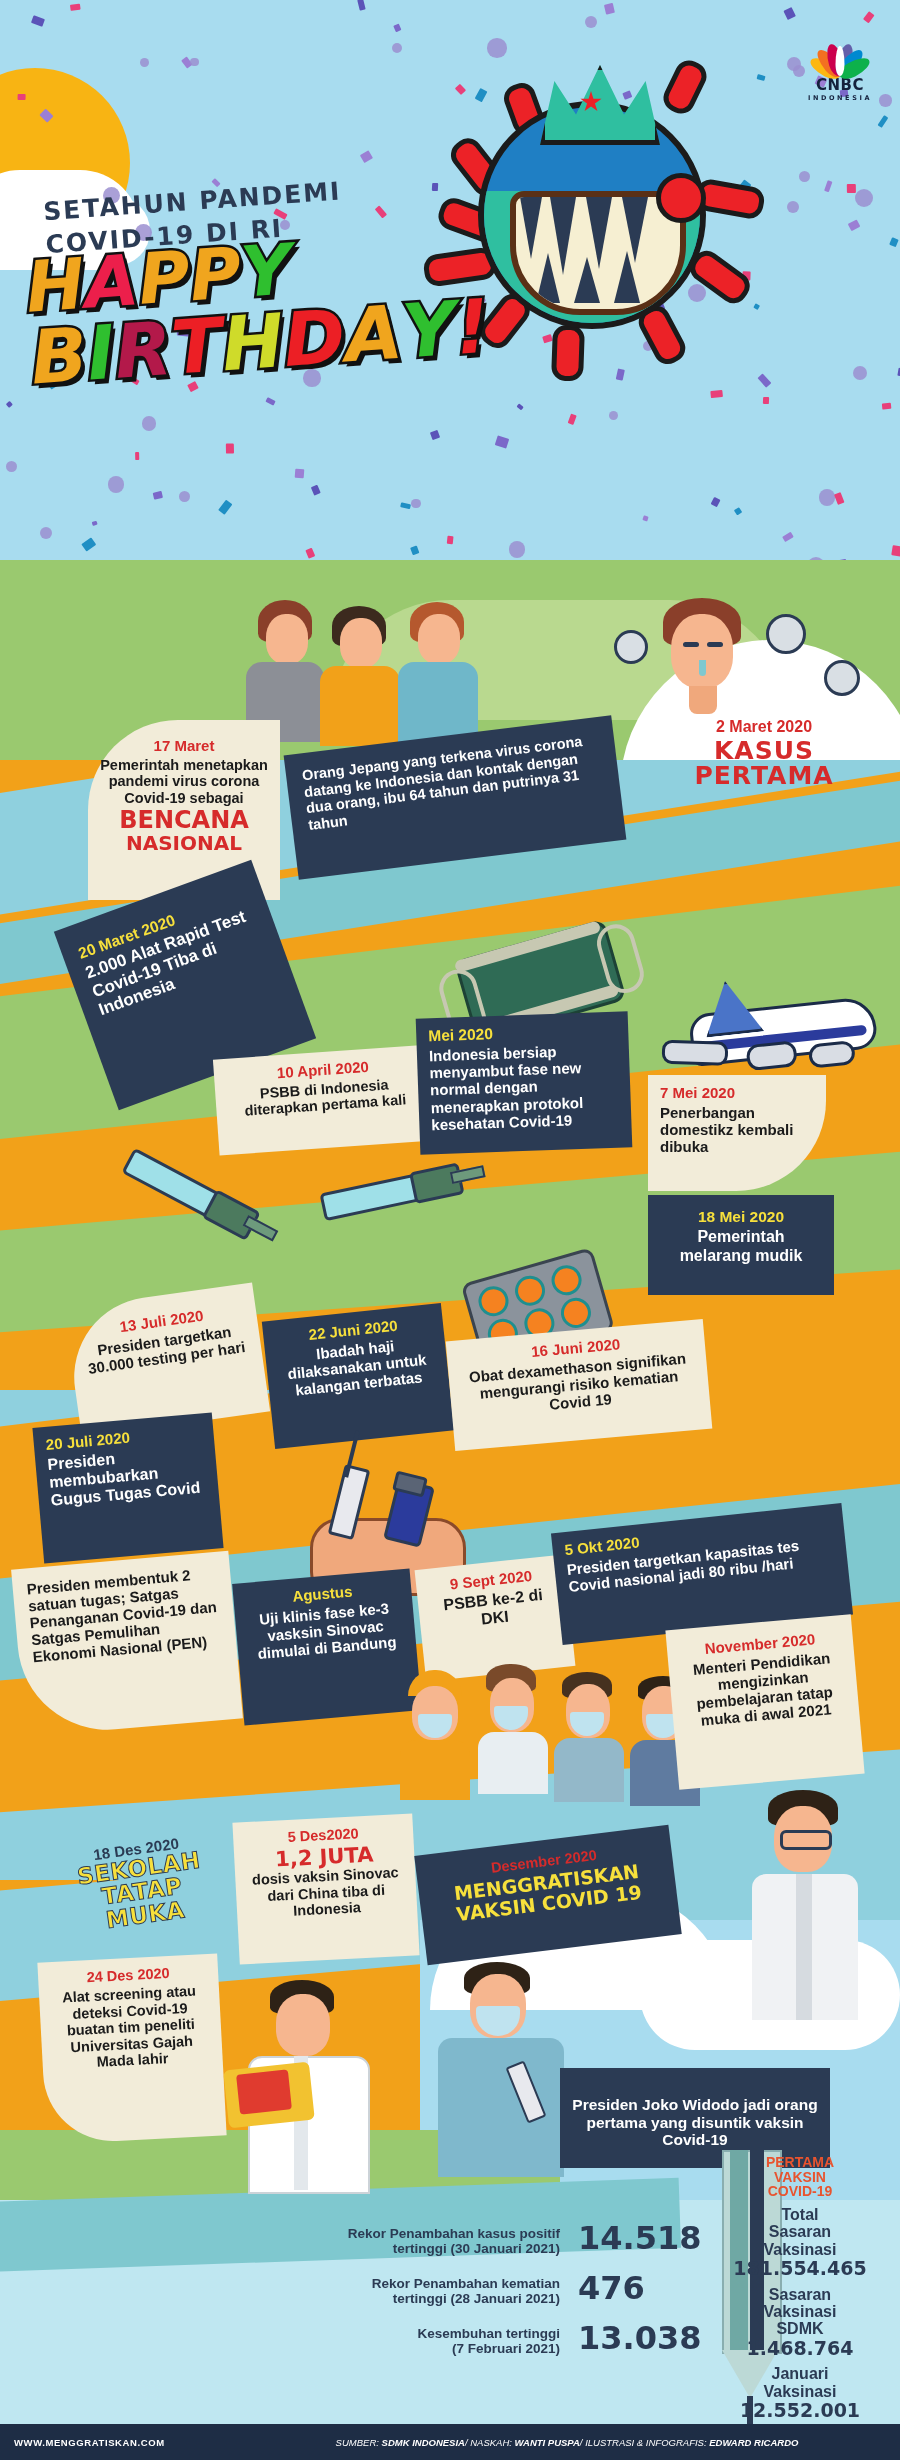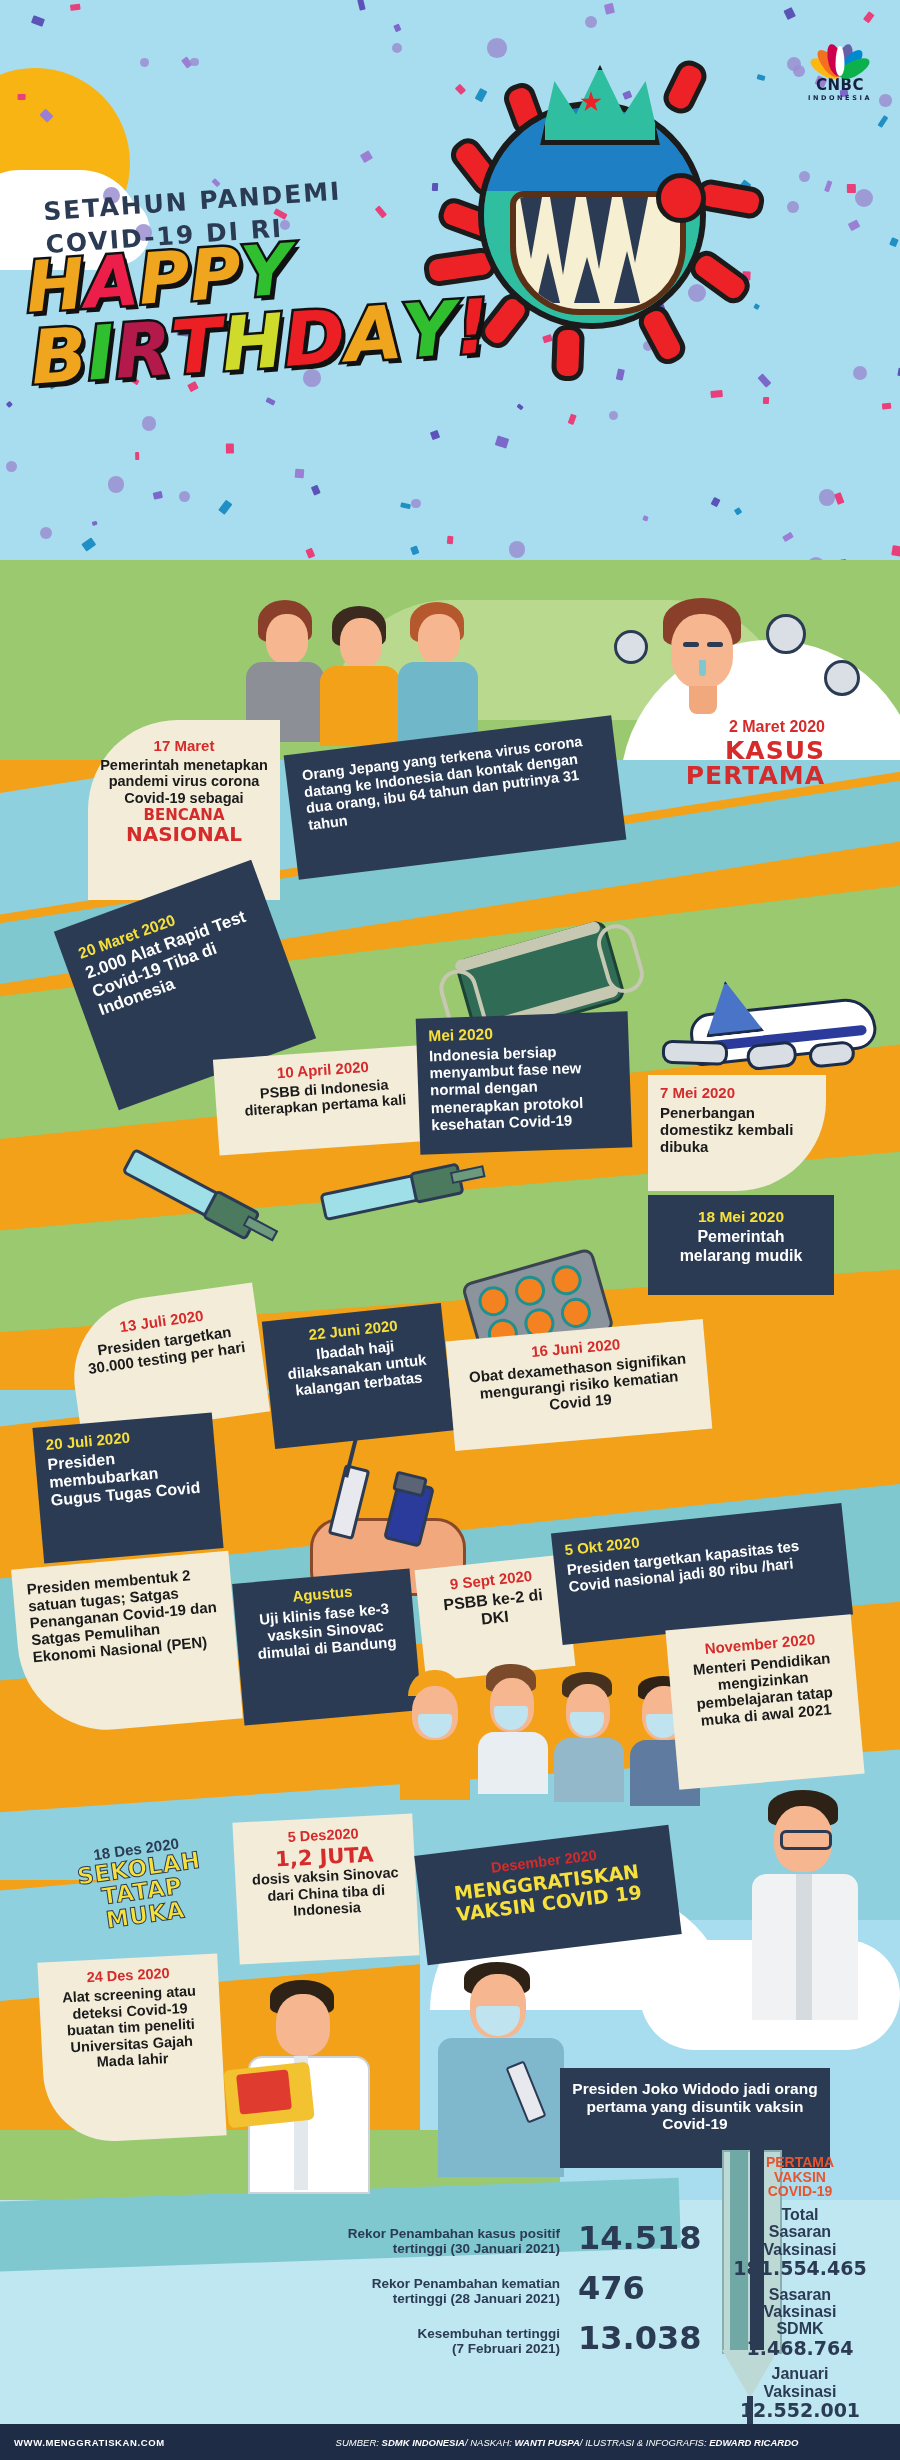--- a/index.html
+++ b/index.html
@@ -335,34 +335,34 @@
     <div class="abs" style="left:28px;top:44px;width:16px;height:5px;background:#2b3b54;border-radius:3px;"></div>
     <div class="abs" style="left:52px;top:44px;width:16px;height:5px;background:#2b3b54;border-radius:3px;"></div>
     <div class="abs" style="left:44px;top:62px;width:7px;height:16px;background:#7fc8cf;border-radius:0 0 5px 5px;"></div>
     <div class="abs" style="left:34px;top:88px;width:28px;height:28px;background:#f0a87c;border-radius:0 0 8px 8px;"></div>
   </div>
 
   <div class="vparticle" style="left:614px;top:630px;width:28px;height:28px;"></div>
   <div class="vparticle" style="left:766px;top:614px;width:34px;height:34px;"></div>
   <div class="vparticle" style="left:824px;top:660px;width:30px;height:30px;"></div>
 
-  <div class="abs ctr" style="left:625px;top:718px;width:200px;text-align:right;">
+  <div class="abs ctr" style="left:664px;top:718px;width:200px;">
     <div style="color:#d62b2b;font-weight:bold;font-size:16px;">2 Maret 2020</div>
     <div style="color:#d62b2b;font-family:'DejaVu Sans',sans-serif;font-weight:bold;font-size:25px;line-height:1.0;margin-top:2px;letter-spacing:1px;">KASUS</div>
     <div style="color:#d62b2b;font-family:'DejaVu Sans',sans-serif;font-weight:bold;font-size:25px;line-height:1.0;letter-spacing:1px;">PERTAMA</div>
   </div>
 
   <div class="card dark" style="left:290px;top:735px;width:330px;height:125px;transform:rotate(-7deg);padding:14px 16px;">
     <div class="body" style="font-size:14.5px;">Orang Jepang yang terkena virus corona datang ke Indonesia dan kontak dengan dua orang, ibu 64 tahun dan putrinya 31 tahun</div>
   </div>
 
   <div class="card cream ctr" style="left:88px;top:720px;width:192px;height:180px;border-radius:90px 0 0 0;padding-top:18px;">
     <div class="date" style="font-size:15px;">17 Maret</div>
     <div class="body" style="font-size:14.5px;">Pemerintah menetapkan pandemi virus corona Covid-19 sebagai</div>
-    <div style="color:#d62b2b;font-family:'DejaVu Sans',sans-serif;font-weight:bold;font-size:15px;line-height:1.02;margin-top:2px;">BENCANA</div>
+    <div style="color:#d62b2b;font-family:'DejaVu Sans',sans-serif;font-weight:bold;font-size:24px;line-height:1.02;margin-top:2px;">BENCANA</div>
     <div style="color:#d62b2b;font-family:'DejaVu Sans',sans-serif;font-weight:bold;font-size:20px;line-height:1.02;">NASIONAL</div>
   </div>
 
   <div class="card dark" style="left:80px;top:890px;width:210px;height:190px;transform:rotate(-20deg);padding:22px 16px;">
     <div class="date" style="font-size:15.5px;">20 Maret 2020</div>
     <div class="body" style="font-size:17px;">2.000 Alat Rapid Test Covid-19 Tiba di Indonesia</div>
   </div>
 
   <div class="card cream ctr" style="left:216px;top:1052px;width:218px;height:96px;transform:rotate(-4deg);">
     <div class="date" style="font-size:15px;">10 April 2020</div>
@@ -543,21 +543,21 @@
   </div>
 
   <div class="abs" style="left:420px;top:1962px;width:170px;height:215px;">
     <div class="hair" style="left:44px;top:0;width:66px;height:32px;background:#2e2216;"></div>
     <div class="head" style="left:50px;top:12px;width:56px;height:64px;"></div>
     <div class="mask" style="left:56px;top:44px;width:44px;height:30px;"></div>
     <div class="abs" style="left:18px;top:76px;width:126px;height:139px;background:#7fb8cc;border-radius:14px 14px 0 0;"></div>
     <div class="abs" style="left:96px;top:100px;width:16px;height:56px;background:#e8e9ee;border:2px solid #2b3b54;border-radius:3px;transform:rotate(-22deg);"></div>
   </div>
 
-  <div class="card dark ctr" style="left:560px;top:2068px;width:270px;height:100px;padding-top:12px;">
+  <div class="card dark ctr" style="left:560px;top:2068px;width:270px;height:100px;padding-top:28px;">
     <div class="body" style="font-size:15.5px;">Presiden Joko Widodo jadi orang pertama yang disuntik vaksin Covid-19</div>
   </div>
 
   <div class="abs" style="left:0;top:2218px;width:900px;height:190px;">
     <div class="abs" style="left:160px;top:8px;width:400px;text-align:right;color:#2b3b54;font-weight:bold;font-size:13.5px;line-height:1.12;">
       <div>Rekor Penambahan kasus positif</div>
       <div>tertinggi (30 Januari 2021)</div>
     </div>
     <div class="abs" style="left:578px;top:4px;color:#2b3b54;font-family:'DejaVu Sans',sans-serif;font-weight:bold;font-size:32px;line-height:1;">14.518</div>
 

